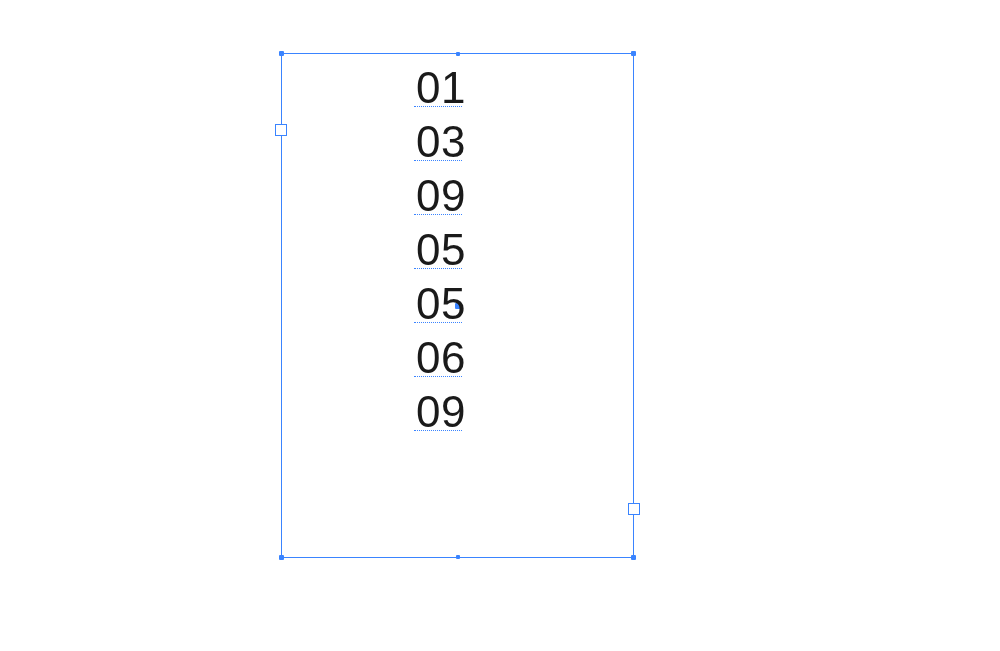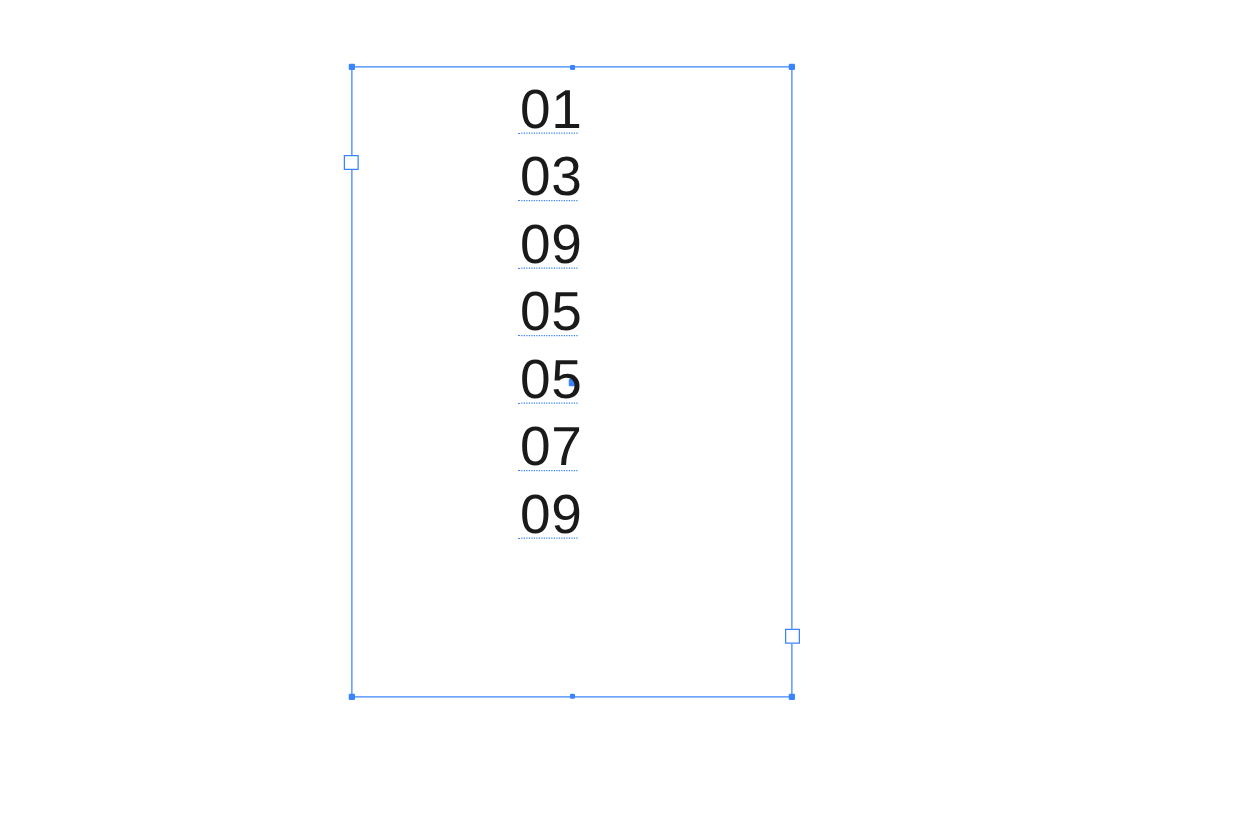--- a/index.html
+++ b/index.html
@@ -139,21 +139,21 @@
       </div>
       <div class="line">
         <span>05</span>
         <span class="baseline"></span>
       </div>
       <div class="line">
         <span>05</span>
         <span class="baseline"></span>
       </div>
       <div class="line">
-        <span>07</span>
+        <span>06</span>
         <span class="baseline"></span>
       </div>
       <div class="line">
         <span>09</span>
         <span class="baseline"></span>
       </div>
     </div>
 
   </div>
 

